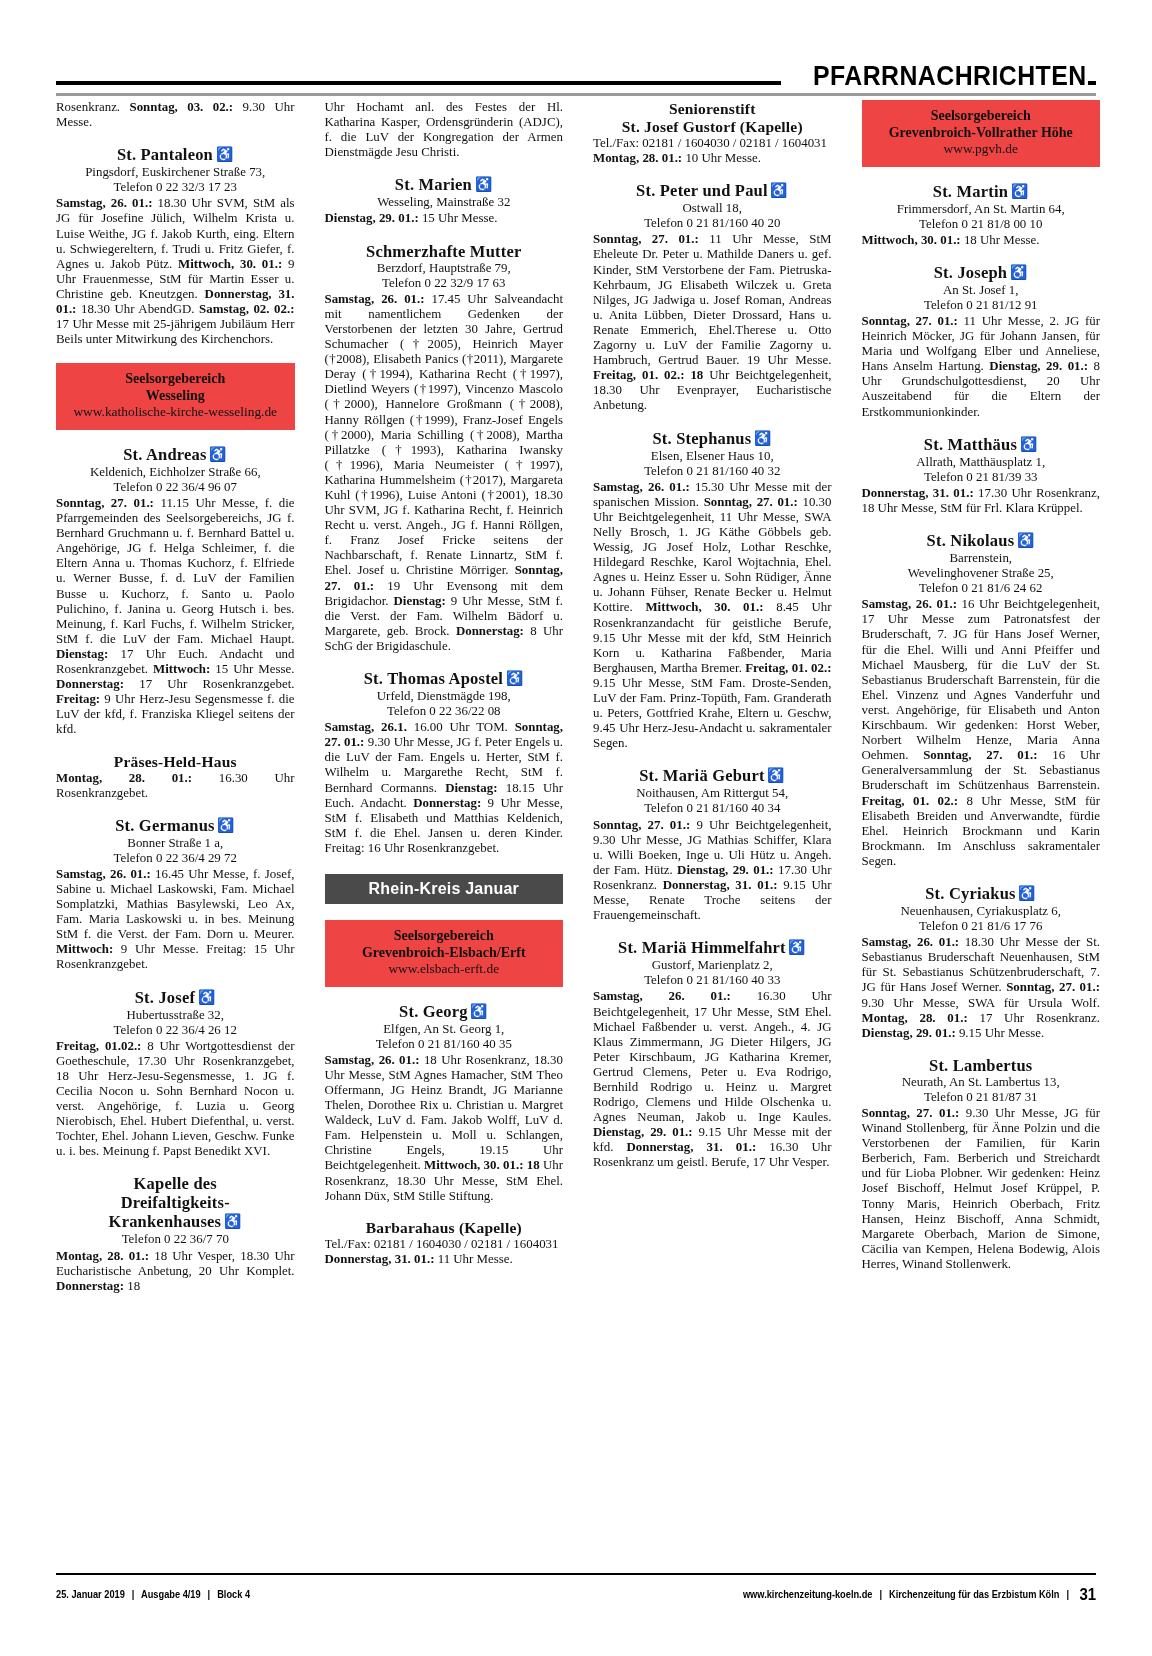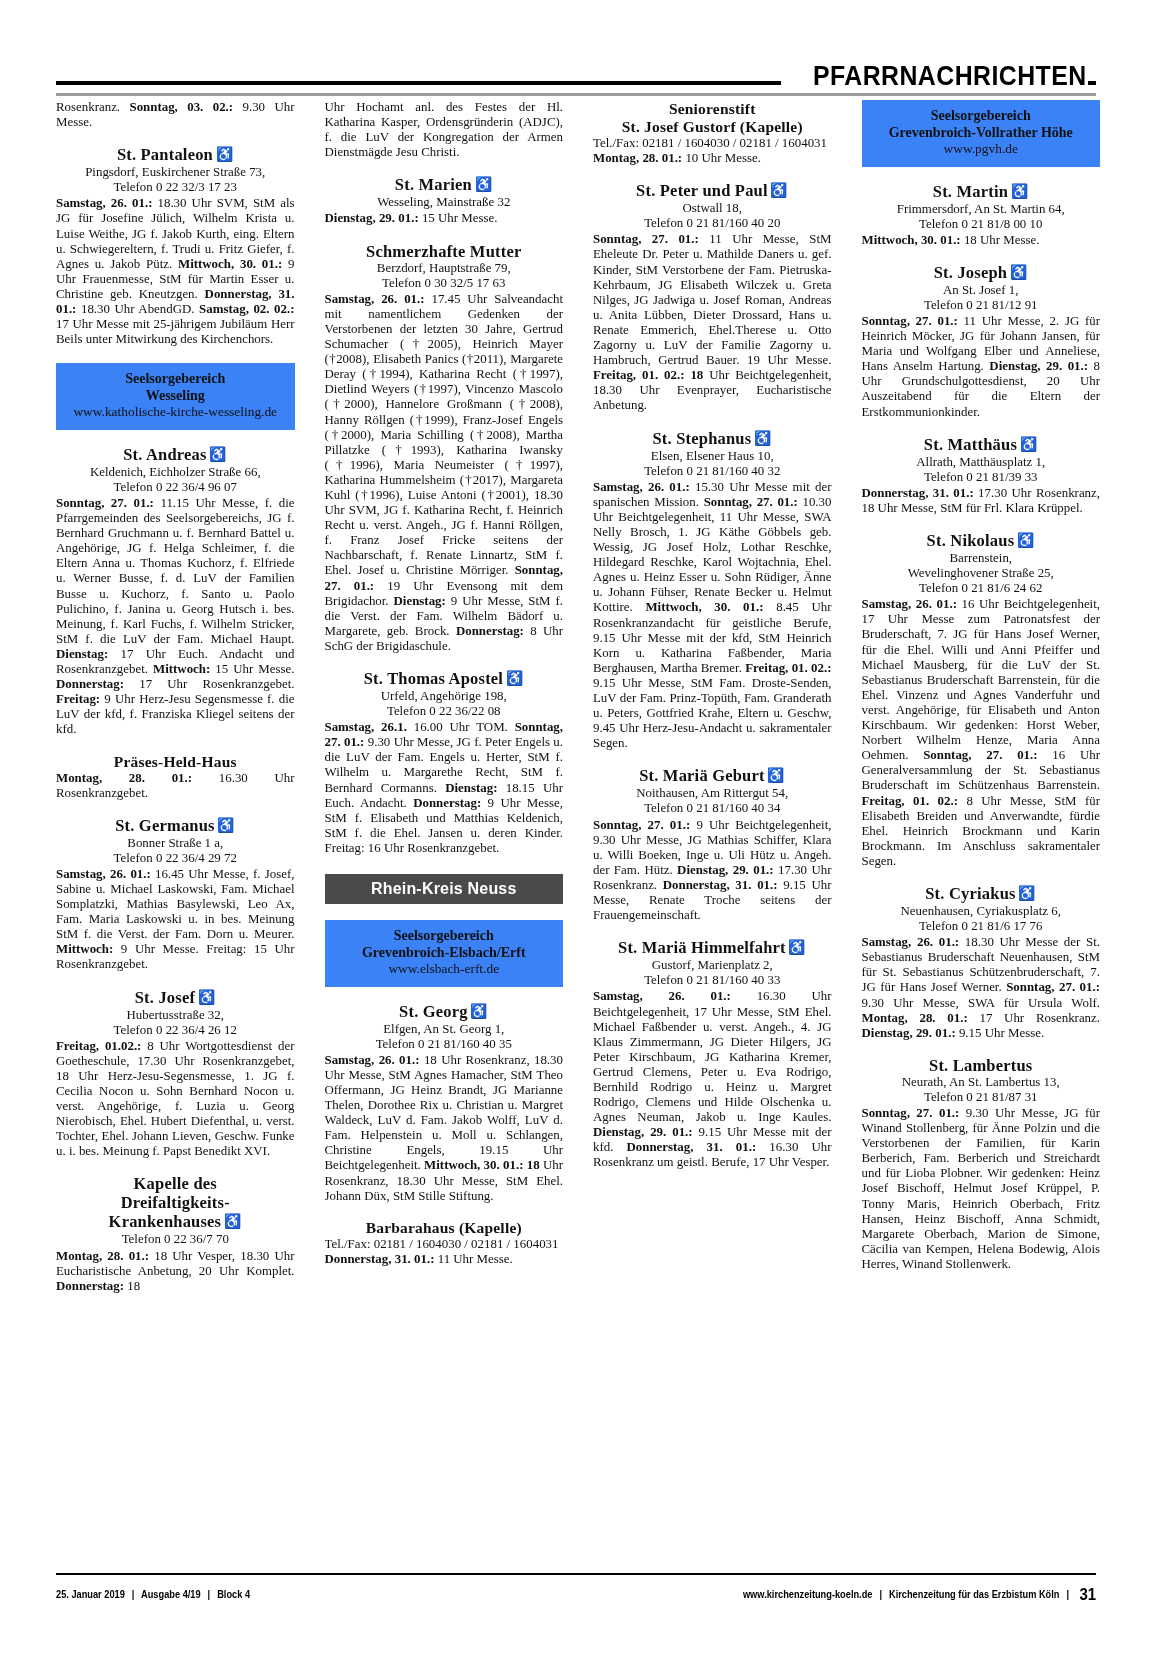--- a/index.html
+++ b/index.html
@@ -117,21 +117,21 @@
     font-weight: bold;
     font-size: 15.5px;
     line-height: 18px;
     margin-top: 15px;
     text-align: center;
     letter-spacing: 0.2px;
   }
 
   
   .sb-box {
-    background: #3b82f6;
+    background: #ef4444;
     text-align: center;
     padding: 8px 6px 9px 6px;
     margin: 16px 0 2px 0;
     line-height: 16.5px;
   }
   .sb-box .sb-l1 {
     font-weight: bold;
     font-size: 14px;
   }
   .sb-box .sb-url {
@@ -250,30 +250,30 @@
       <div class="col">
         <p class="para">Uhr Hochamt anl. des Festes der Hl. Katharina Kasper, Ordensgründerin (ADJC), f. die LuV der Kongregation der Armen Dienstmägde Jesu Christi.</p>
         <div class="church">
           <div class="church-name"><span>St. Marien</span><span class="wheel">♿</span></div>
           <div class="church-addr">Wesseling, Mainstraße 32</div>
         </div>
         <p class="para"><b>Dienstag, 29. 01.:</b> 15 Uhr Messe.</p>
         <div class="church">
           <div class="church-name"><span>Schmerzhafte Mutter</span></div>
           <div class="church-addr">Berzdorf, Hauptstraße 79,</div>
-          <div class="church-addr">Telefon 0  30  32/5  17  63</div>
+          <div class="church-addr">Telefon 0  22  32/9  17  63</div>
         </div>
         <p class="para"><b>Samstag, 26. 01.:</b> 17.45 Uhr Salveandacht mit namentlichem Gedenken der Verstorbenen der letzten 30 Jahre, Gertrud Schumacher (†2005), Heinrich Mayer (†2008), Elisabeth Panics (†2011), Margarete Deray (†1994), Katharina Recht (†1997), Dietlind Weyers (†1997), Vincenzo Mascolo (†2000), Hannelore Großmann (†2008), Hanny Röllgen (†1999), Franz-Josef Engels (†2000), Maria Schilling (†2008), Martha Pillatzke (†1993), Katharina Iwansky (†1996), Maria Neumeister (†1997), Katharina Hummelsheim (†2017), Margareta Kuhl (†1996), Luise Antoni (†2001), 18.30 Uhr SVM, JG f. Katharina Recht, f. Heinrich Recht u. verst. Angeh., JG f. Hanni Röllgen, f. Franz Josef Fricke seitens der Nachbarschaft, f. Renate Linnartz, StM f. Ehel. Josef u. Christine Mörriger. <b>Sonntag, 27. 01.:</b> 19 Uhr Evensong mit dem Brigidachor. <b>Dienstag:</b> 9 Uhr Messe, StM f. die Verst. der Fam. Wilhelm Bädorf u. Margarete, geb. Brock. <b>Donnerstag:</b> 8 Uhr SchG der Brigidaschule.</p>
         <div class="church">
           <div class="church-name"><span>St. Thomas Apostel</span><span class="wheel">♿</span></div>
-          <div class="church-addr">Urfeld, Angehörige 198,</div>
+          <div class="church-addr">Urfeld, Dienstmägde 198,</div>
           <div class="church-addr">Telefon 0  22  36/22  08</div>
         </div>
         <p class="para"><b>Samstag, 26.1.</b> 16.00 Uhr TOM. <b>Sonntag, 27. 01.:</b> 9.30 Uhr Messe, JG f. Peter Engels u. die LuV der Fam. Engels u. Herter, StM f. Wilhelm u. Margarethe Recht, StM f. Bernhard Cormanns. <b>Dienstag:</b> 18.15 Uhr Euch. Andacht. <b>Donnerstag:</b> 9 Uhr Messe, StM f. Elisabeth und Matthias Keldenich, StM f. die Ehel. Jansen u. deren Kinder. Freitag: 16 Uhr Rosenkranzgebet.</p>
-        <div class="region-band">Rhein-Kreis Neuss</div>
+        <div class="region-band">Rhein-Kreis Januar</div>
         <div class="sb-box">
           <div class="sb-l1">Seelsorgebereich</div>
           <div class="sb-l1">Grevenbroich-Elsbach/Erft</div>
           <div class="sb-url">www.elsbach-erft.de</div>
         </div>
         <div class="church">
           <div class="church-name"><span>St. Georg</span><span class="wheel">♿</span></div>
           <div class="church-addr">Elfgen, An St. Georg 1,</div>
           <div class="church-addr">Telefon 0  21  81/160  40  35</div>
         </div>

